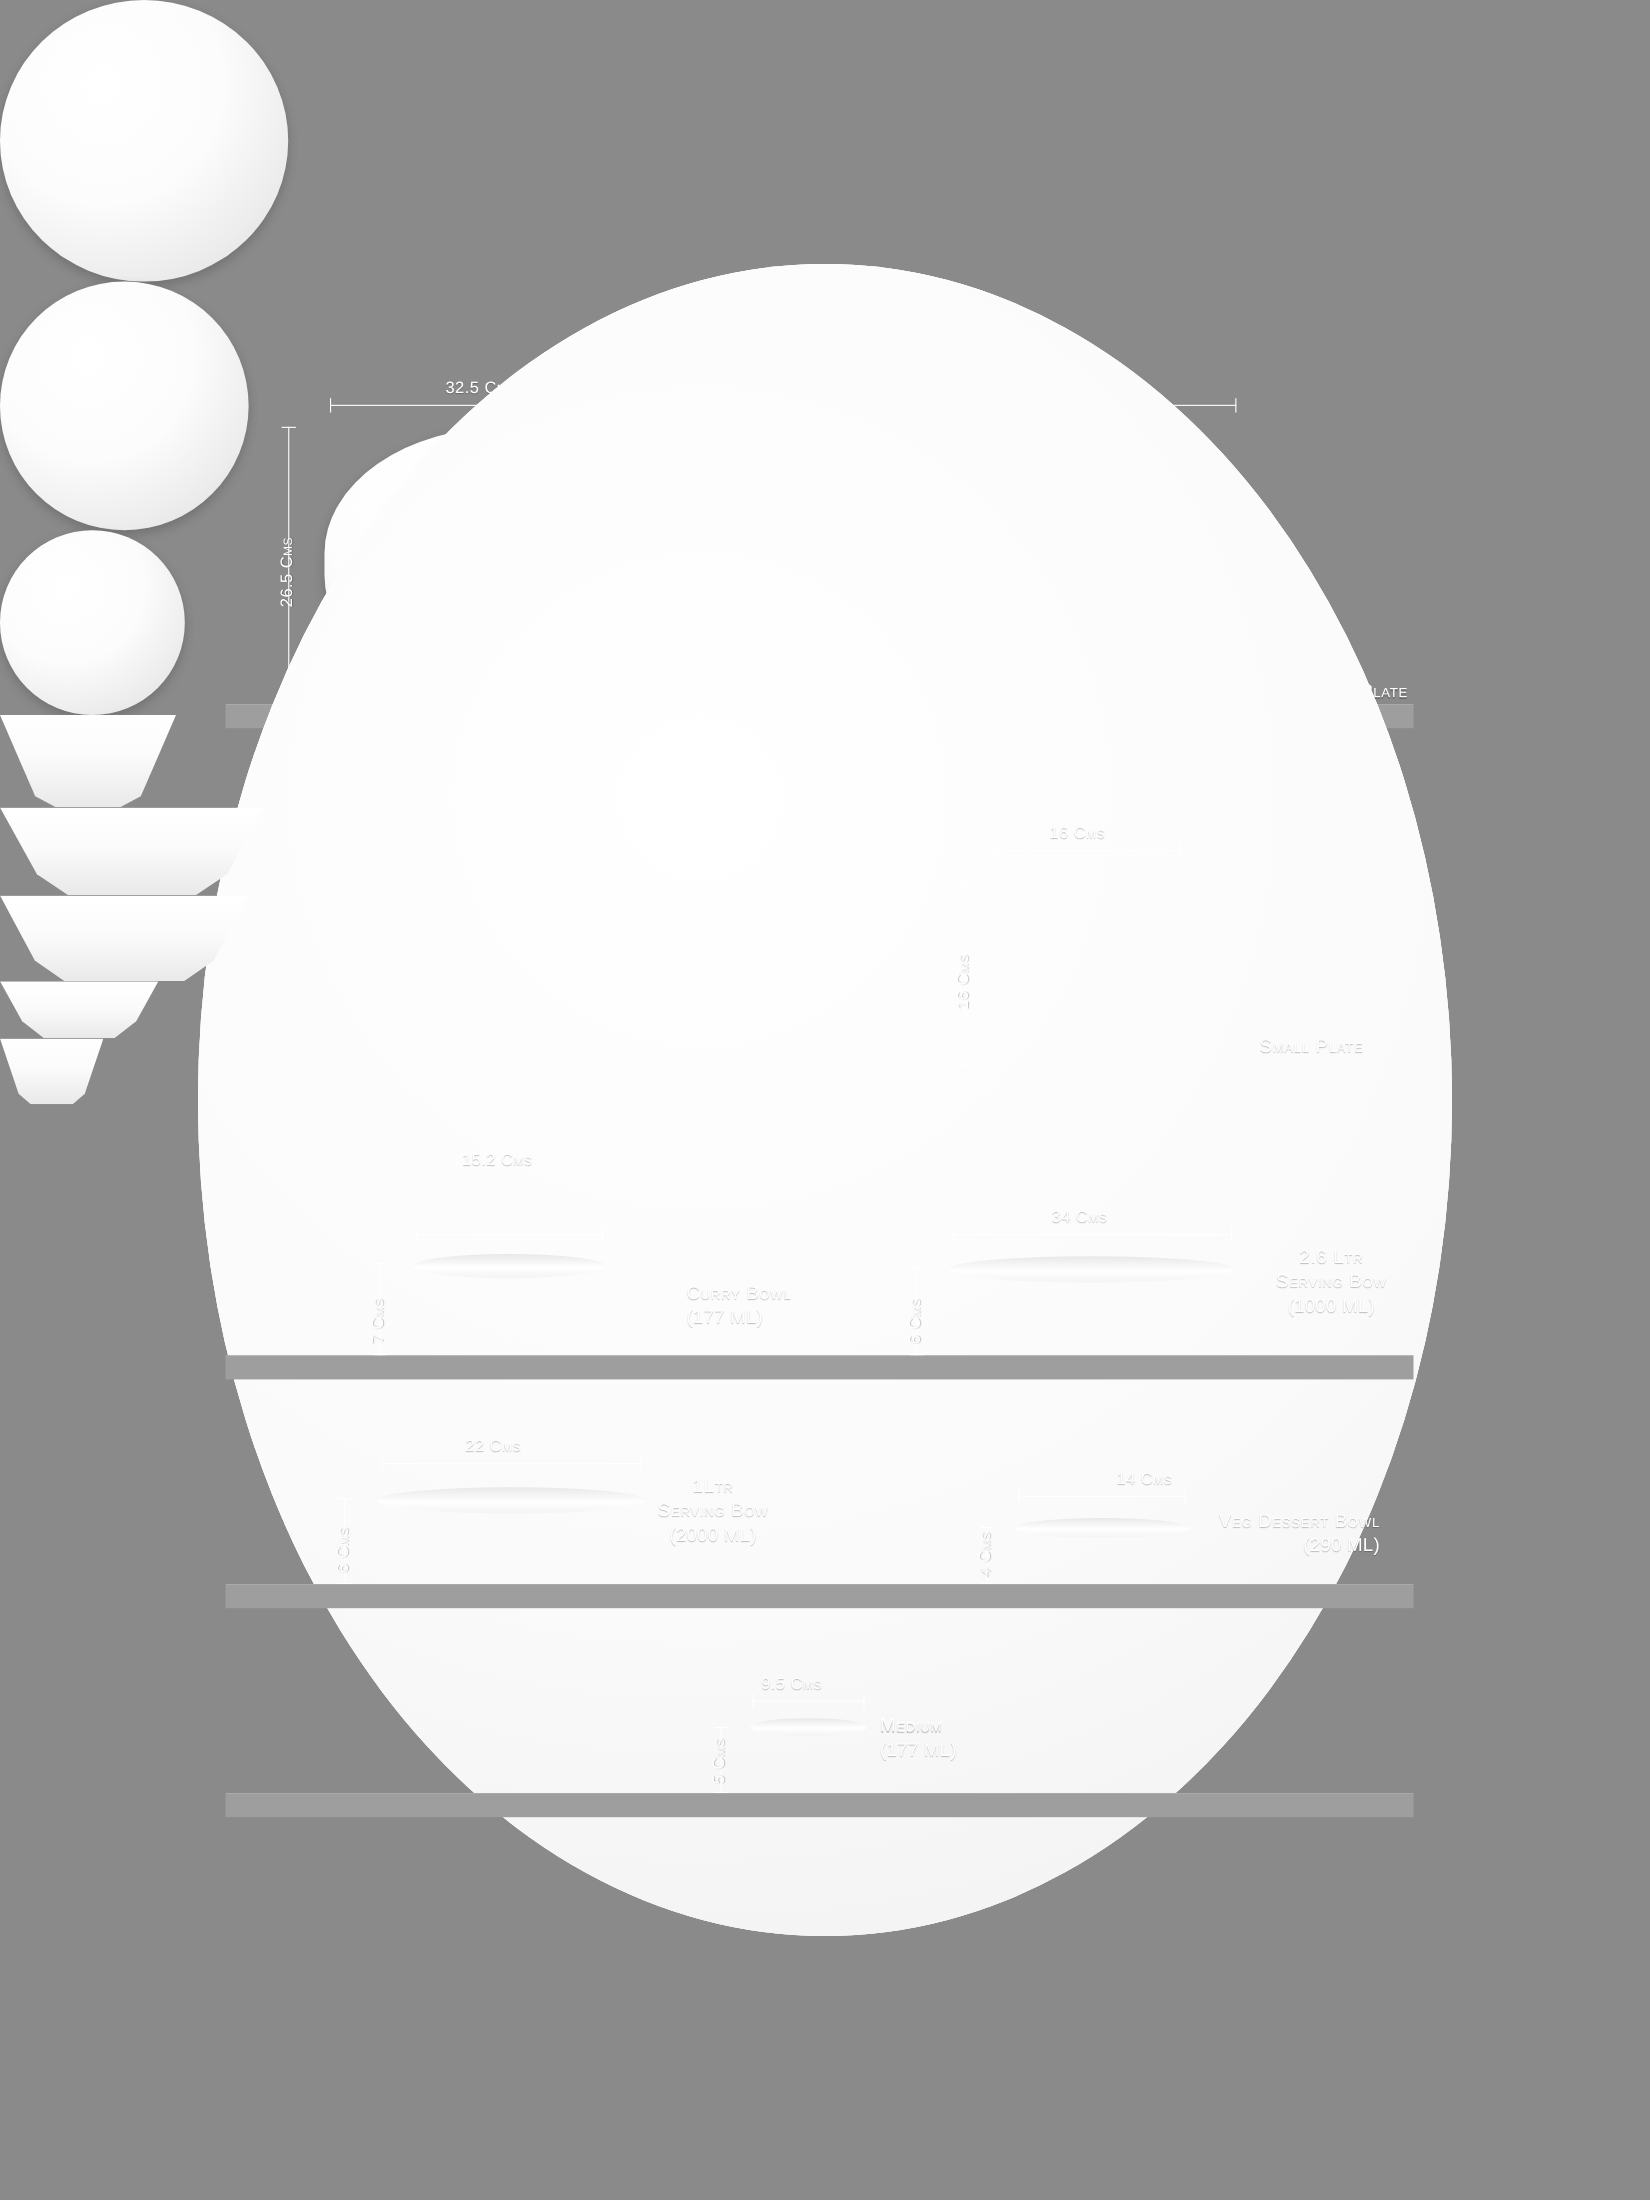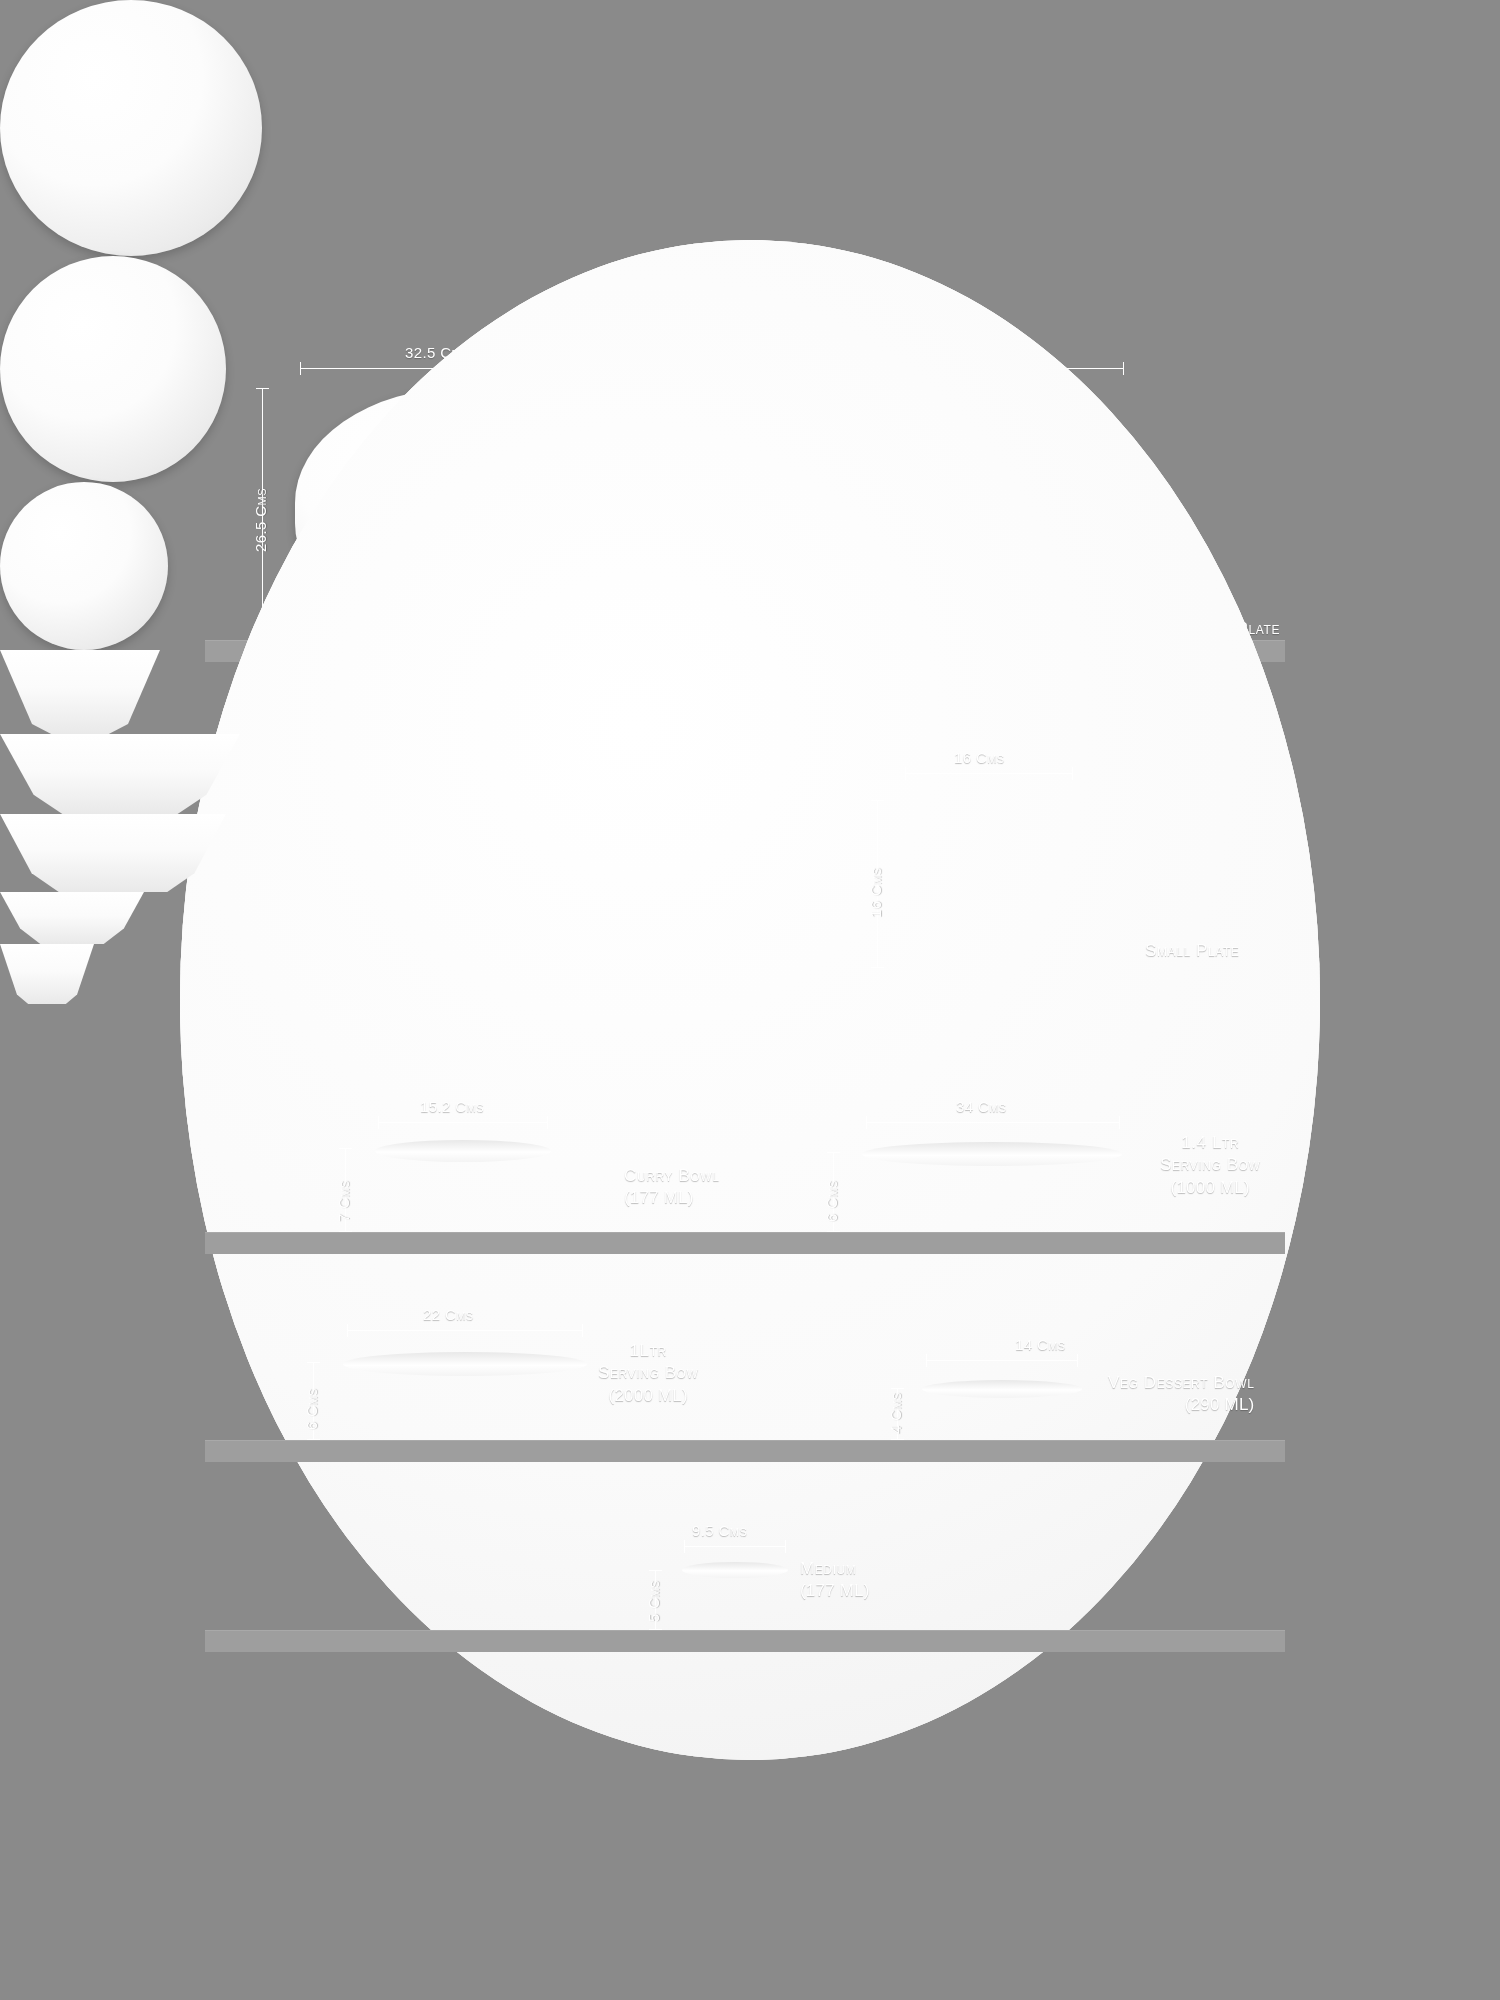--- a/index.html
+++ b/index.html
@@ -190,42 +190,42 @@
     <span>Small Plate</span>
   </div>
 
   <div class="shelf" style="left:205px; top:1232px; width:1080px; height:22px;"></div>
 
   <div class="bowl" style="left:383px; top:1148px; width:160px; height:84px;
               clip-path: polygon(0% 0%, 100% 0%, 80% 88%, 68% 100%, 32% 100%, 20% 88%);"></div>
   <div class="bowl-rim" style="left:375px; top:1140px; width:176px; height:22px;"></div>
 
   <div class="dim-h" style="left:378px; top:1122px; width:170px;"></div>
-  <div class="dim-label" style="left:420px; top:1098px;">15.2 Cms</div>
+  <div class="dim-label" style="left:420px; top:1046px;">15.2 Cms</div>
 
   <div class="dim-v" style="left:345px; top:1148px; height:84px;"></div>
   <div class="dim-label vert" style="left:335px; top:1222px;">7 Cms</div>
 
   <div class="ware-label" style="left:624px; top:1165px;">
     <span>Curry Bowl</span>
     <span class="sub">(177 ML)</span>
   </div>
 
   <div class="bowl" style="left:872px; top:1152px; width:240px; height:80px;
               clip-path: polygon(0% 0%, 100% 0%, 86% 76%, 74% 100%, 26% 100%, 14% 76%);"></div>
   <div class="bowl-rim" style="left:862px; top:1142px; width:260px; height:24px;"></div>
 
   <div class="dim-h" style="left:866px; top:1122px; width:254px;"></div>
   <div class="dim-label" style="left:956px; top:1098px;">34 Cms</div>
 
   <div class="dim-v" style="left:833px; top:1152px; height:80px;"></div>
   <div class="dim-label vert" style="left:823px; top:1222px;">6 Cms</div>
 
   <div class="ware-label center" style="left:1160px; top:1132px;">
-    <span>1.4 Ltr</span><br>
+    <span>2.6 Ltr</span><br>
     <span>Serving Bow</span>
     <span class="sub">(1000 ML)</span>
   </div>
 
   <div class="shelf" style="left:205px; top:1440px; width:1080px; height:22px;"></div>
 
   <div class="bowl" style="left:352px; top:1362px; width:226px; height:78px;
               clip-path: polygon(0% 0%, 100% 0%, 86% 76%, 74% 100%, 26% 100%, 14% 76%);"></div>
   <div class="bowl-rim" style="left:343px; top:1352px; width:244px; height:24px;"></div>
 

